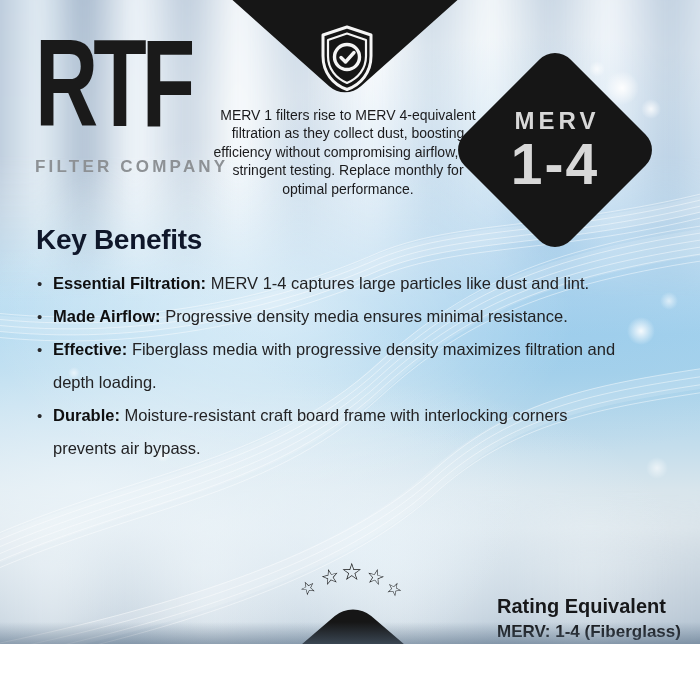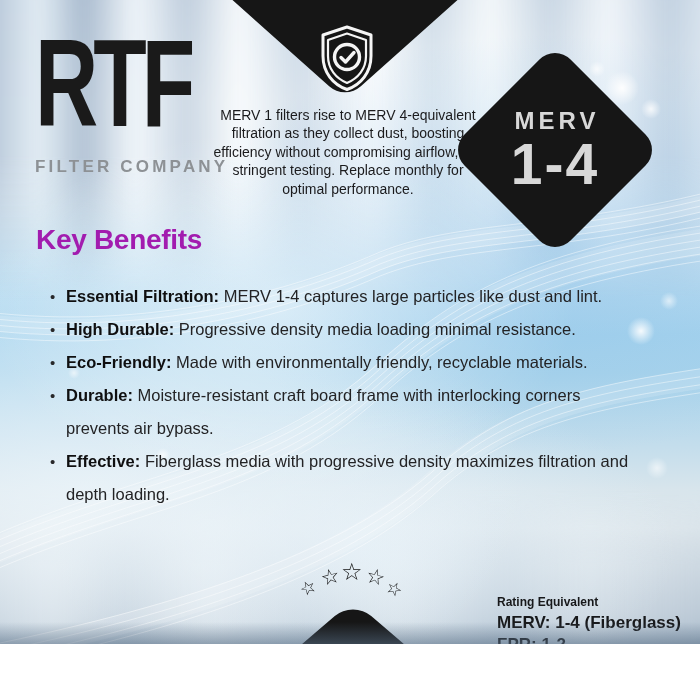--- a/index.html
+++ b/index.html
@@ -72,42 +72,42 @@
   .merv-diamond { position:absolute; left:480px; top:75px; width:150px; height:150px;
     background:#161616; border-radius:22px; transform:rotate(45deg); }
   .merv-inner { position:absolute; inset:0; transform:rotate(-45deg);
     display:flex; flex-direction:column; align-items:center; justify-content:center;
     color:#d8d8d8; }
   .merv-label { font-size:24px; font-weight:700; letter-spacing:4px; text-indent:4px; }
   .merv-range { font-size:57px; font-weight:700; letter-spacing:2px; line-height:1.02; }
 
   
   .kb-title { position:absolute; left:36px; top:224px; margin:0;
-    font-size:28px; font-weight:800; color:#a21caf; letter-spacing:-.3px; }
-  .kb-list { position:absolute; left:36px; top:267px; width:592px; margin:13px; padding:0;
+    font-size:28px; font-weight:800; color:#0f172a; letter-spacing:-.3px; }
+  .kb-list { position:absolute; left:36px; top:267px; width:592px; margin:0; padding:0;
     list-style:none; font-size:16.5px; line-height:33px; color:#232325; }
   .kb-list li { position:relative; padding-left:17px; }
   .kb-list li::before { content:"•"; position:absolute; left:1px; top:0; font-size:15px; color:#28282a; }
   .kb-label { font-weight:700; color:#0f0f10; }
 
   
   .stars { position:absolute; left:0; top:0; }
   .star { position:absolute; color:#101010; font-weight:700; line-height:1;
     font-family:"DejaVu Sans",sans-serif; }
   .star.s1 { left:300px; top:579px; font-size:18px; transform:rotate(-28deg); }
   .star.s2 { left:321px; top:567px; font-size:21px; transform:rotate(-14deg); }
   .star.s3 { left:341px; top:560px; font-size:24px; }
   .star.s4 { left:366px; top:567px; font-size:21px; transform:rotate(14deg); }
   .star.s5 { left:386px; top:580px; font-size:18px; transform:rotate(28deg); }
   .bottom-triangle { position:absolute; left:248px; top:644px; width:210px; height:210px;
     background:#161616; border-radius:22px; transform:scaleX(1.17) rotate(45deg); }
 
   
   .rating { position:absolute; left:497px; top:595px; color:#17181a; }
-  .rating-title { font-size:12px; font-weight:800; margin-bottom:3px; }
+  .rating-title { font-size:20px; font-weight:800; margin-bottom:3px; }
   .rating-line { font-size:17px; line-height:22px; font-weight:700; }
 </style>
 </head>
 <body>
 
 <div class="canvas">
 
   <div class="bg-base"></div>
   <div class="bg-panels"></div>
   <div class="bg-panels-bottom"></div>
@@ -165,34 +165,30 @@
     </div>
   </div>
 
   <h1 class="kb-title">Key Benefits</h1>
   <ul class="kb-list">
     <li>
       <span class="kb-label">Essential Filtration:</span>
       <span>MERV 1-4 captures large particles like dust and lint.</span>
     </li>
     <li>
-      <span class="kb-label">High Durable:</span>
-      <span>Progressive density media loading minimal resistance.</span>
-    </li>
-    <li>
-      <span class="kb-label">Eco-Friendly:</span>
-      <span>Made with environmentally friendly, recyclable materials.</span>
+      <span class="kb-label">Made Airflow:</span>
+      <span>Progressive density media ensures minimal resistance.</span>
+    </li>
+    <li>
+      <span class="kb-label">Effective:</span>
+      <span>Fiberglass media with progressive density maximizes filtration and depth loading.</span>
     </li>
     <li>
       <span class="kb-label">Durable:</span>
       <span>Moisture-resistant craft board frame with interlocking corners prevents air bypass.</span>
-    </li>
-    <li>
-      <span class="kb-label">Effective:</span>
-      <span>Fiberglass media with progressive density maximizes filtration and depth loading.</span>
     </li>
   </ul>
 
   <div class="stars">
     <span class="star s1">☆</span>
     <span class="star s2">☆</span>
     <span class="star s3">☆</span>
     <span class="star s4">☆</span>
     <span class="star s5">☆</span>
   </div>

